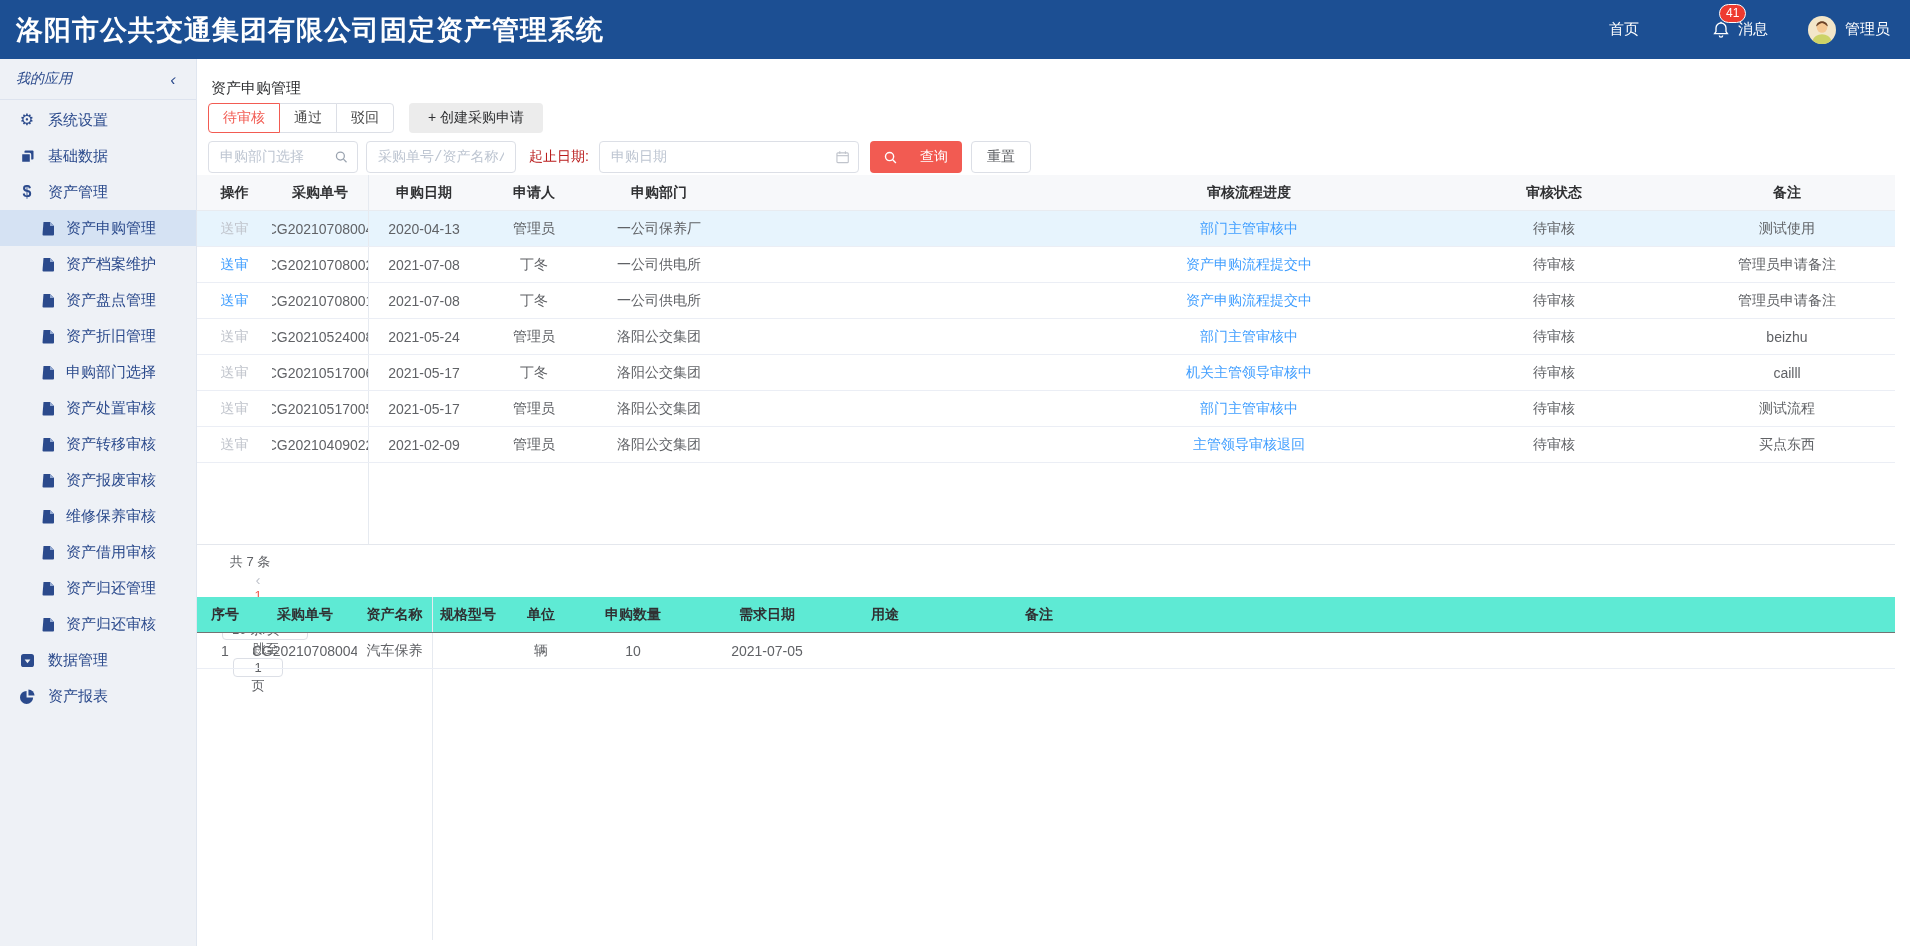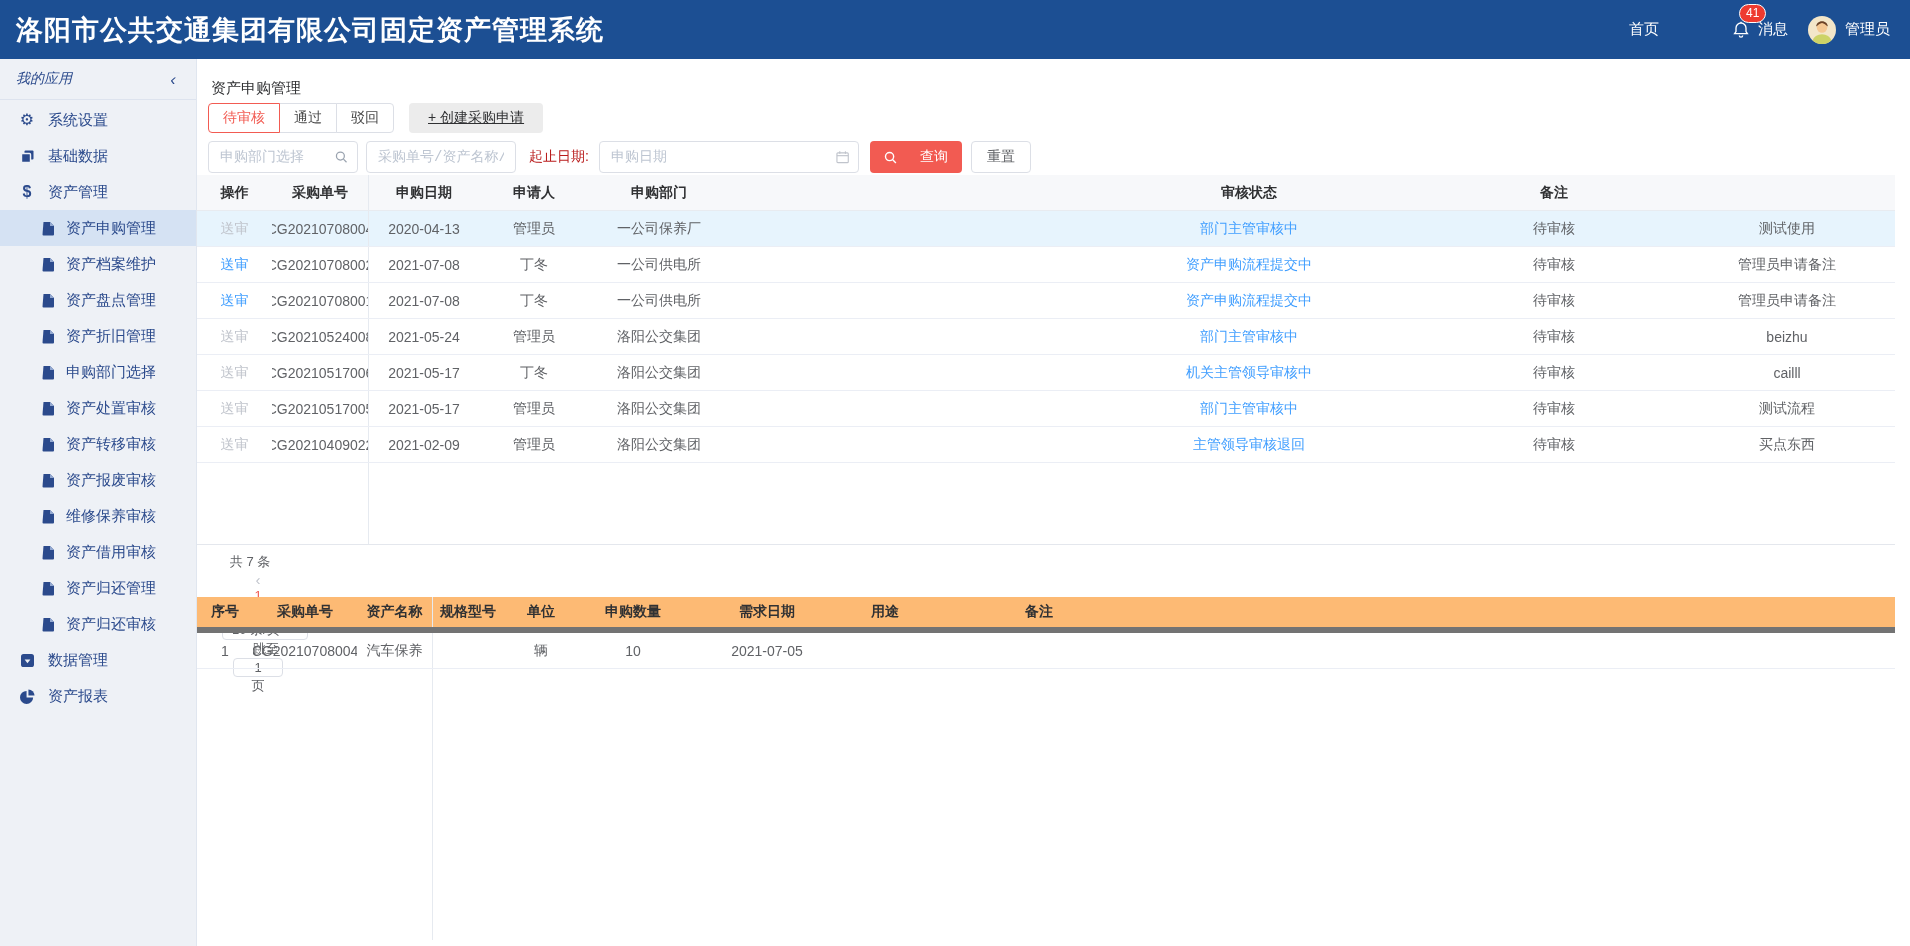--- a/index.html
+++ b/index.html
@@ -8,21 +8,21 @@
     width:1910px; height:946px; position:relative; overflow:hidden;
     background:#fff; font-family:"Liberation Sans", sans-serif;
     -webkit-font-smoothing:antialiased;
   }
   
   .app-header { position:absolute; top:0; left:0; width:1910px; height:59px;
     background:#1c4f93; display:flex; align-items:center; color:#fff; z-index:10; }
   .app-title { font-size:27px; font-weight:bold; padding-left:16px; letter-spacing:1px; white-space:nowrap;text-align:center; }
   .header-right { margin-left:auto; display:flex; align-items:center; padding-right:20px; font-size:15px; }
   .nav-home { margin-right:72px; cursor:pointer; }
-  .msg-wrap { position:relative; display:flex; align-items:center; gap:7px; margin-right:20px; cursor:pointer; }
+  .msg-wrap { position:relative; display:flex; align-items:center; gap:7px; margin-right:40px; cursor:pointer; }
   .badge { position:absolute; top:-15px; left:8px; background:#ee3b30; color:#fff;
     border-radius:10px; padding:1px 6px 2px; font-size:12px; line-height:14px; border:1px solid #fdfdfd; }
   .user-wrap { display:flex; align-items:center; gap:9px; cursor:pointer; }
   
   .sidebar { position:absolute; top:59px; left:0; bottom:0; width:197px;
     background:#eef1f6; border-right:1px solid #e0e6ef; color:#2b4a8c; }
   .sb-head { height:41px; display:flex; align-items:center; justify-content:space-between;
     padding:0 20px 0 16px; font-size:14px; border-bottom:1px solid #dde3ee;font-style:italic; }
   .sb-collapse { font-size:17px; line-height:1; color:#2b4a8c; cursor:pointer; }
   .sb-nav { padding-top:2px; }
@@ -37,21 +37,21 @@
   .main { position:absolute; left:197px; top:59px; right:0; bottom:0; background:#fff; }
   .page-title { position:absolute; left:14px; top:20px; font-size:15px; color:#303133; }
   .toolbar { position:absolute; left:11px; top:44px; display:flex; align-items:center; }
   .tab-group { display:flex; }
   .tab { height:30px; padding:0 14px; display:flex; align-items:center; font-size:14px;
     background:#fff; border:1px solid #dcdfe6; color:#4a4a4a; margin-left:-1px; cursor:pointer; }
   .tab.first { border-radius:4px 0 0 4px; margin-left:0; }
   .tab.last  { border-radius:0 4px 4px 0; }
   .tab.active { color:#f25b52; border-color:#f25b52; z-index:2; }
   .create-btn { margin-left:15px; height:30px; padding:0 19px; background:#ececec; border:none;
-    border-radius:4px; font-size:14px; color:#303133; cursor:pointer; white-space:nowrap;text-decoration:underline; }
+    border-radius:4px; font-size:14px; color:#303133; cursor:pointer; white-space:nowrap; }
   
   .filters { position:absolute; left:11px; top:82px; display:flex; align-items:center; }
   .f-box { height:32px; border:1px solid #dcdfe6; border-radius:4px; background:#fff;
     display:flex; align-items:center; padding:0 9px; }
   .f-box input { border:none; outline:none; font-size:14px; color:#606266; width:100%;
     font-family:Liberation Mono, monospace; background:transparent; }
   .f-box input::placeholder { color:#bdc5d1; }
   .f1 { width:150px; margin-right:8px; }
   .f2 { width:150px; }
   .f-label { margin:0 10px 0 13px; font-size:14px; font-weight:normal; color:#b91c1c; white-space:nowrap; }
@@ -83,21 +83,21 @@
   .pg-num { color:#f25b52; padding:0 9px; cursor:pointer; }
   .pg-size { margin-left:14px; height:28px; min-width:86px; border:1px solid #dcdfe6; border-radius:4px;
     display:flex; align-items:center; gap:8px; padding:0 9px; cursor:pointer; background:#fff; }
   .pg-jump-label { margin-left:16px; }
   .pg-input { margin:0 9px; width:50px; height:28px; border:1px solid #dcdfe6; border-radius:4px;
     text-align:center; font-size:13px; color:#606266; outline:none; font-family:"Liberation Sans",sans-serif; }
   
   .table2 { position:absolute; left:0; top:538px; width:1698px; font-size:14px; color:#606266; }
   .t2-row { display:grid; grid-template-columns:56px 104px 76px 70px 76px 108px 160px 76px 232px 740px;
     height:36px; border-bottom:1px solid #ebeef5; }
-  .t2-row.head { background:#fdba74; color:#303133; font-weight:bold; border-bottom:6px solid #737373; }
+  .t2-row.head { background:#5eead4; color:#303133; font-weight:bold; border-bottom:1px solid #737373; }
   .t2-empty { height:276px; position:relative; }
   .vline2 { position:absolute; left:235px; top:0; bottom:5px; width:1px; background:#e6eaf0; }
 </style>
 </head>
 <body>
 
 <div class="app-header">
   <div class="app-title">洛阳市公共交通集团有限公司固定资产管理系统</div>
   <div class="header-right">
     <span class="nav-home">首页</span>
@@ -323,20 +323,21 @@
   </div>
 
   <div class="table1">
     <div class="t1-row head">
       <div class="cell">操作</div>
       <div class="cell bR">采购单号</div>
       <div class="cell">申购日期</div>
       <div class="cell">申请人</div>
       <div class="cell">申购部门</div>
       <div class="cell"></div>
+      <div class="cell">审核流程进度</div>
       <div class="cell">审核状态</div>
       <div class="cell">备注</div>
     </div>
 
     <div class="t1-row row-selected">
       <div class="cell">
           <span class="link-disabled">送审</span>
         </div>
       <div class="cell bR">CG20210708004</div>
       <div class="cell">2020-04-13</div>

